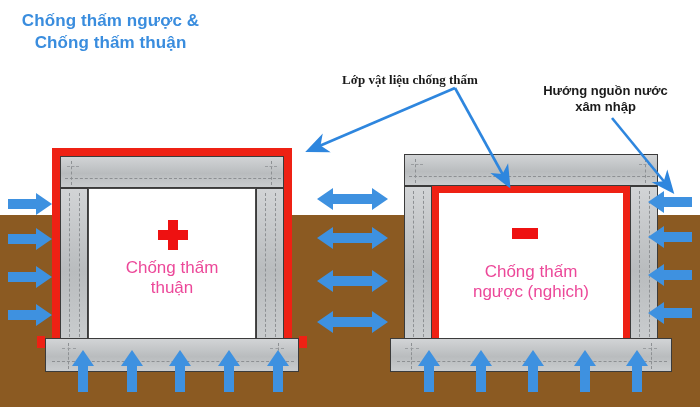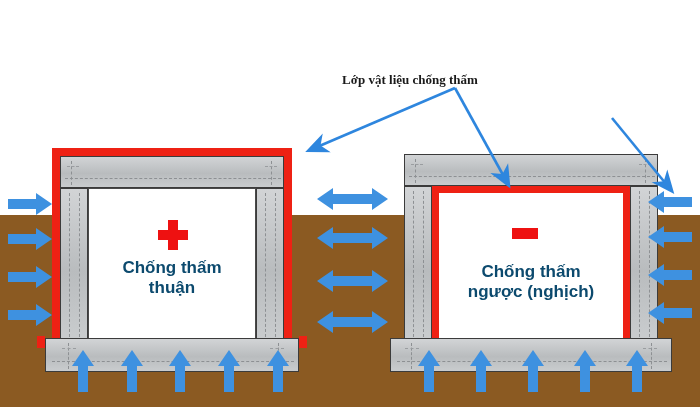--- a/index.html
+++ b/index.html
@@ -75,22 +75,22 @@
   }
   .tick {
     position: absolute;
     border-top: 1px dashed #9a9da0;
     height: 0;
   }
 
   .label-block {
     position: absolute;
     text-align: center;
-    color: #0c4a6e;
-    font-weight: bold;
+    color: #ec4899;
+    font-weight: normal;
     font-size: 17px;
     line-height: 1.2;
     white-space: pre-line;
   }
   .sign-plus {
     position: absolute;
   }
   .sign-plus .bar-h, .sign-plus .bar-v { position:absolute; background:#EE1111; }
   .sign-minus { position: absolute; background: #EE1111; }
 
@@ -102,22 +102,27 @@
     pointer-events: none;
   }
 </style>
 </head>
 <body>
 
 <div id="stage">
 
   <div class="ground"></div>
 
+  <div class="title">Chống thấm
+ngược &amp; Chống
+thấm thuận</div>
 
   <div class="callout" id="callout-material">Lớp vật liệu chống thấm</div>
+  <div class="callout" id="callout-water">Hướng nguồn nước
+xâm nhập</div>
 
   <div class="struct">
 
     <div class="redlayer" style="left:52px; top:148px; width:240px; height:8px;"></div>
     <div class="redlayer" style="left:52px; top:148px; width:8px; height:200px;"></div>
     <div class="redlayer" style="left:284px; top:148px; width:8px; height:200px;"></div>
     <div class="redlayer" style="left:37px; top:340px; width:270px; height:8px;"></div>
     <div class="redlayer" style="left:37px; top:336px; width:8px; height:12px;"></div>
     <div class="redlayer" style="left:299px; top:336px; width:8px; height:12px;"></div>
 

